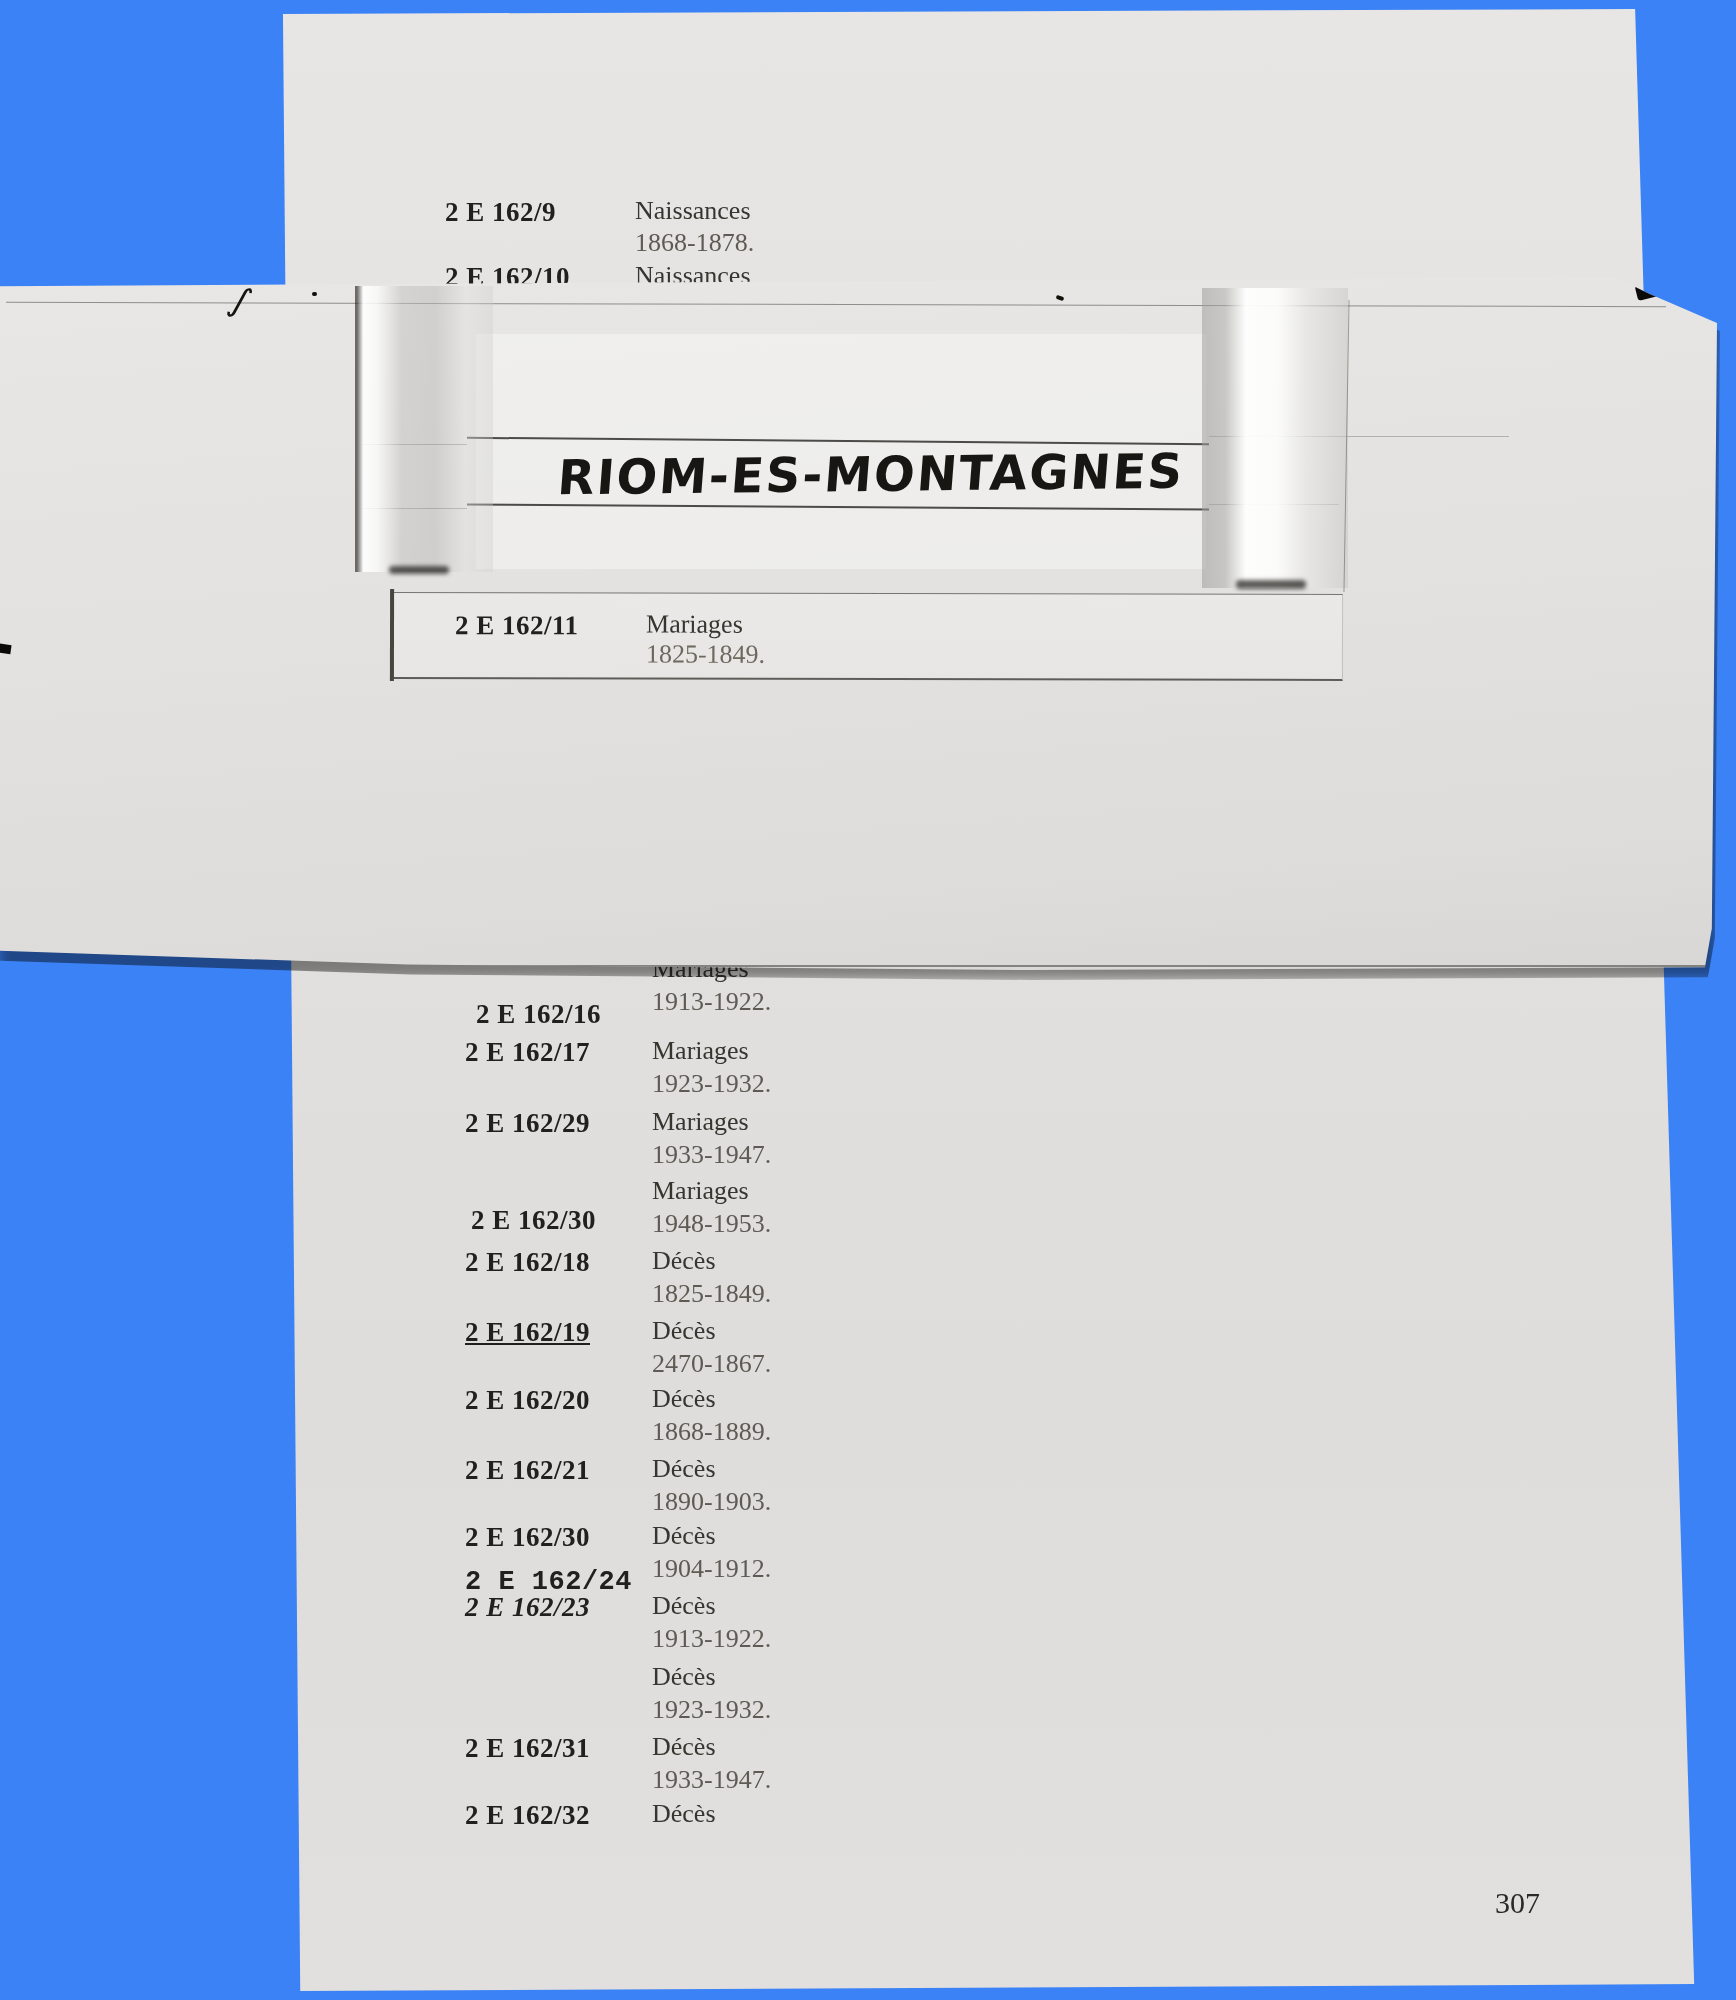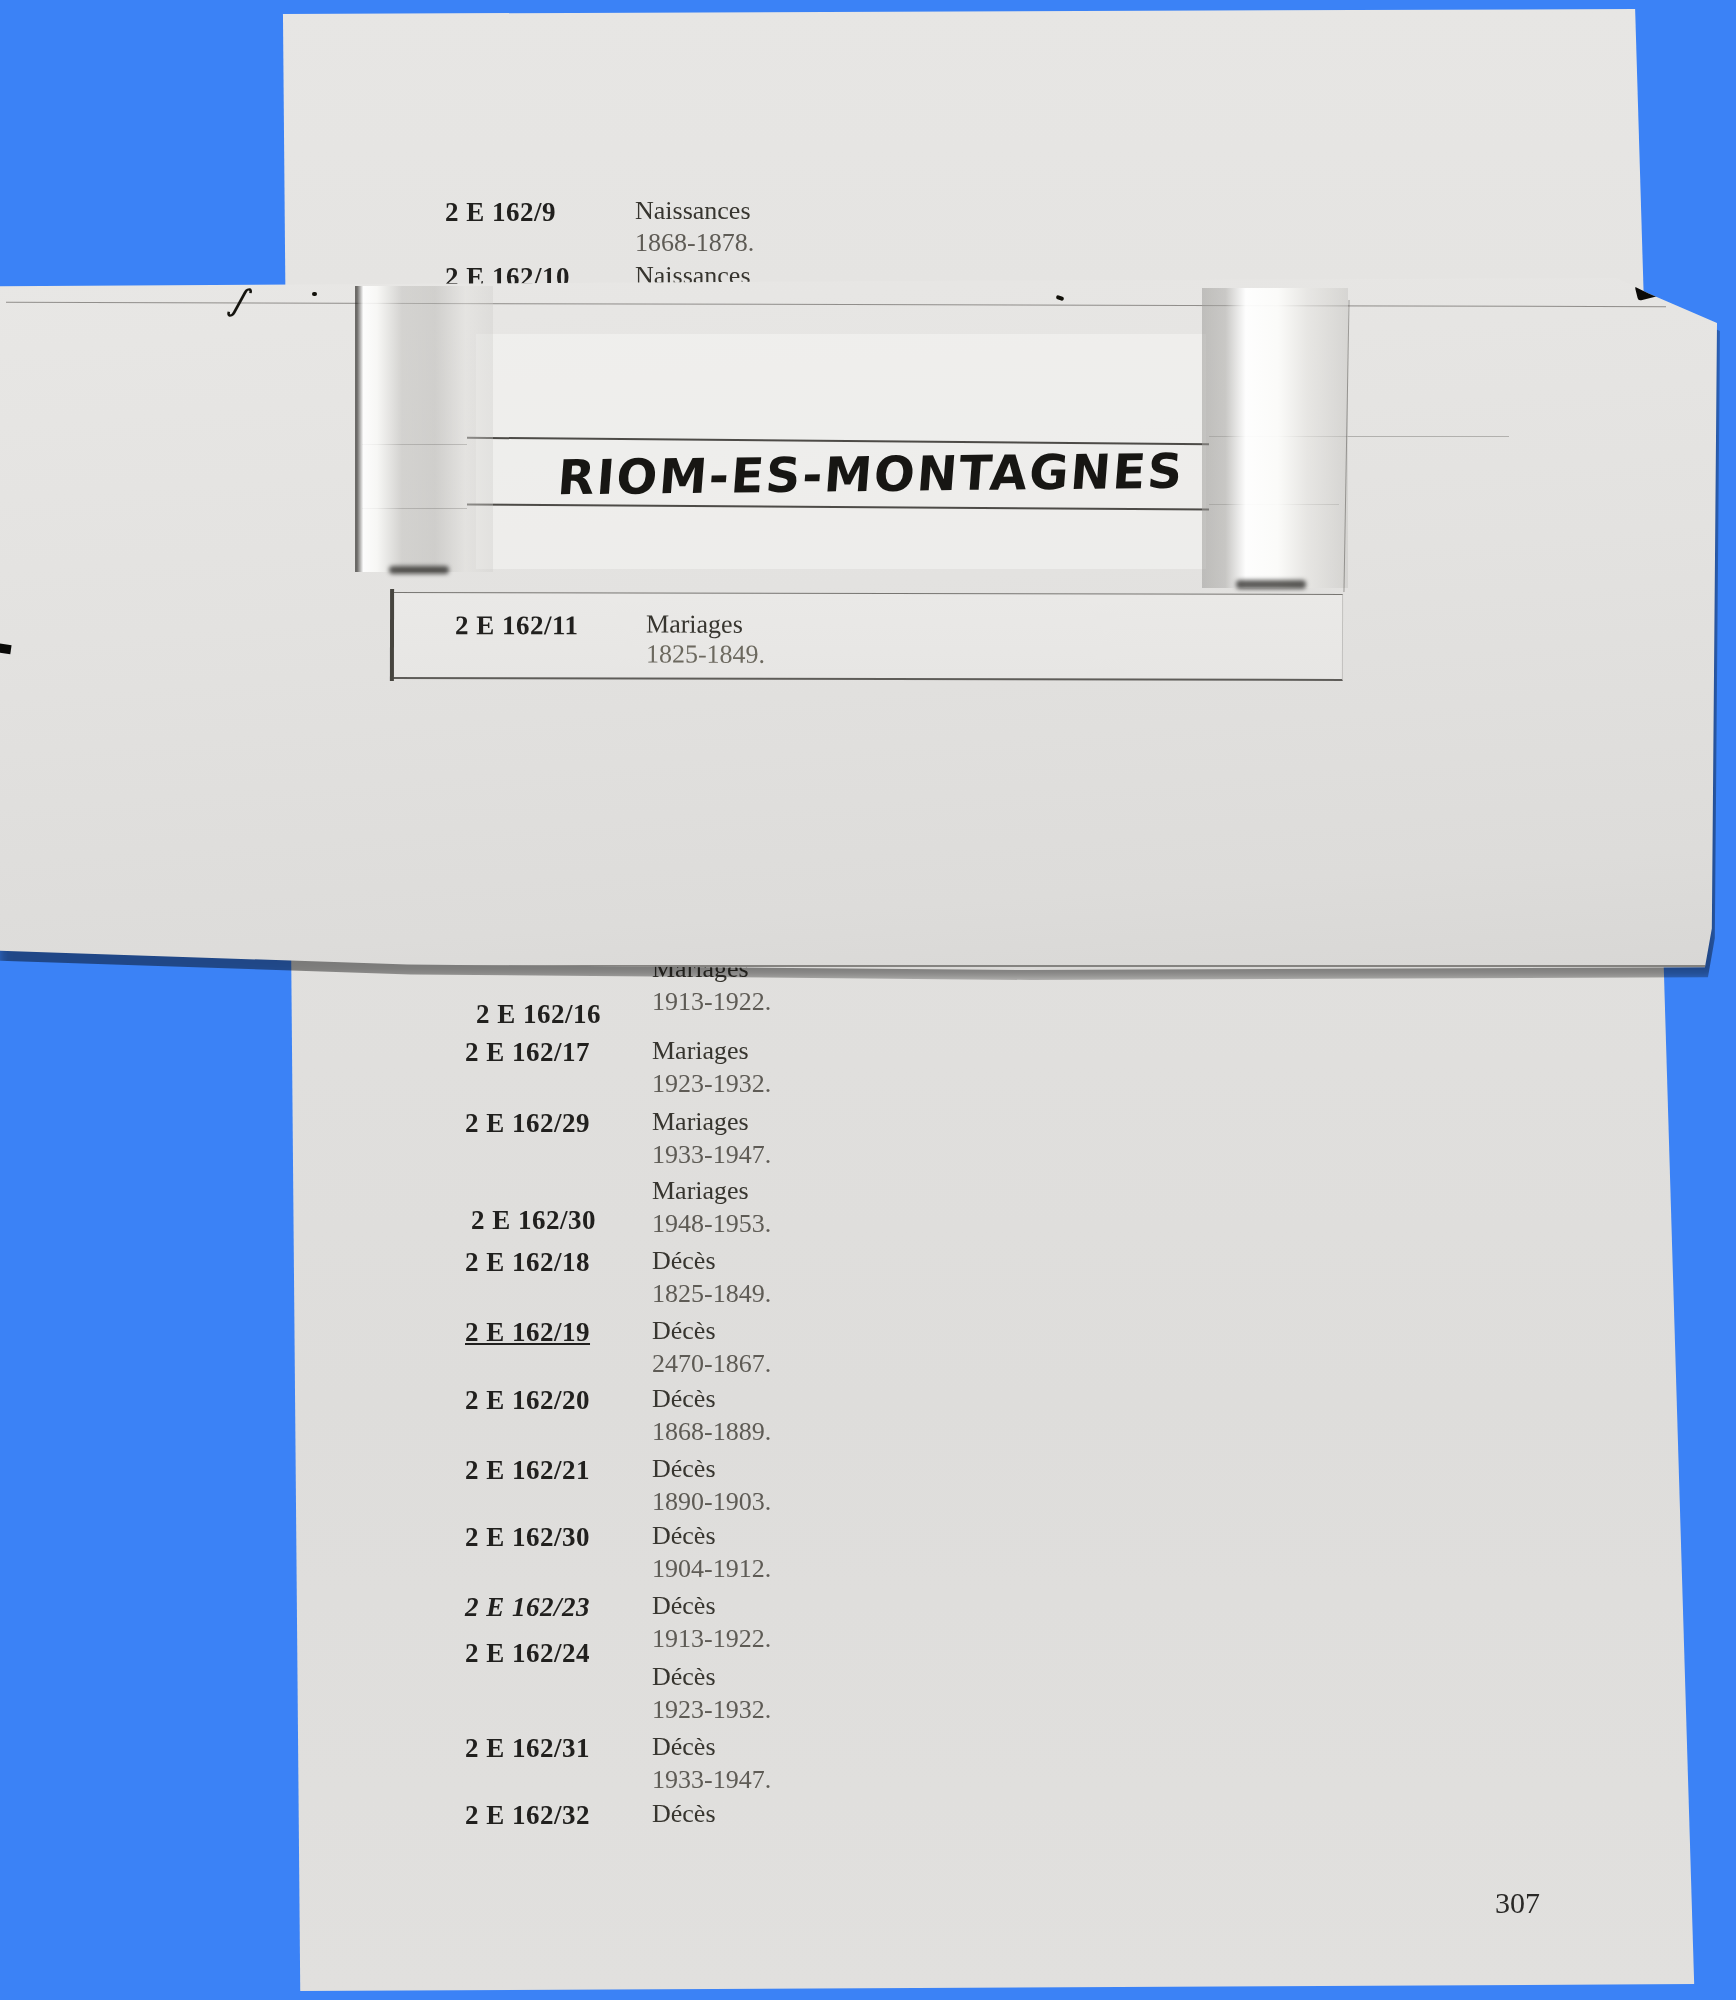--- a/index.html
+++ b/index.html
@@ -128,21 +128,21 @@
         <div class="entry-dates" style="left: 382px; top: 1409px;">1868-1889.</div>
         <div class="entry-ref" style="left: 195px; top: 1447px;">2 E 162/21</div>
         <div class="entry-label" style="left: 382px; top: 1446px;">Décès</div>
         <div class="entry-dates" style="left: 382px; top: 1479px;">1890-1903.</div>
         <div class="entry-ref" style="left: 195px; top: 1514px;">2 E 162/30</div>
         <div class="entry-label" style="left: 382px; top: 1513px;">Décès</div>
         <div class="entry-dates" style="left: 382px; top: 1546px;">1904-1912.</div>
         <div class="entry-ref" style="left: 195px; top: 1584px; font-style: italic;">2 E 162/23</div>
         <div class="entry-label" style="left: 382px; top: 1583px;">Décès</div>
         <div class="entry-dates" style="left: 382px; top: 1616px;">1913-1922.</div>
-        <div class="entry-ref" style="left: 195px; top: 1630px;">2 E 162/24</div>
+        <div class="entry-ref" style="left: 195px; top: 1559px; font-family: Liberation Mono, monospace;">2 E 162/24</div>
         <div class="entry-label" style="left: 382px; top: 1654px;">Décès</div>
         <div class="entry-dates" style="left: 382px; top: 1687px;">1923-1932.</div>
         <div class="entry-ref" style="left: 195px; top: 1725px;">2 E 162/31</div>
         <div class="entry-label" style="left: 382px; top: 1724px;">Décès</div>
         <div class="entry-dates" style="left: 382px; top: 1757px;">1933-1947.</div>
         <div class="entry-ref" style="left: 195px; top: 1792px;">2 E 162/32</div>
         <div class="entry-label" style="left: 382px; top: 1791px;">Décès</div>
       </div>
     <div class="page-number">307</div>
   </div>

